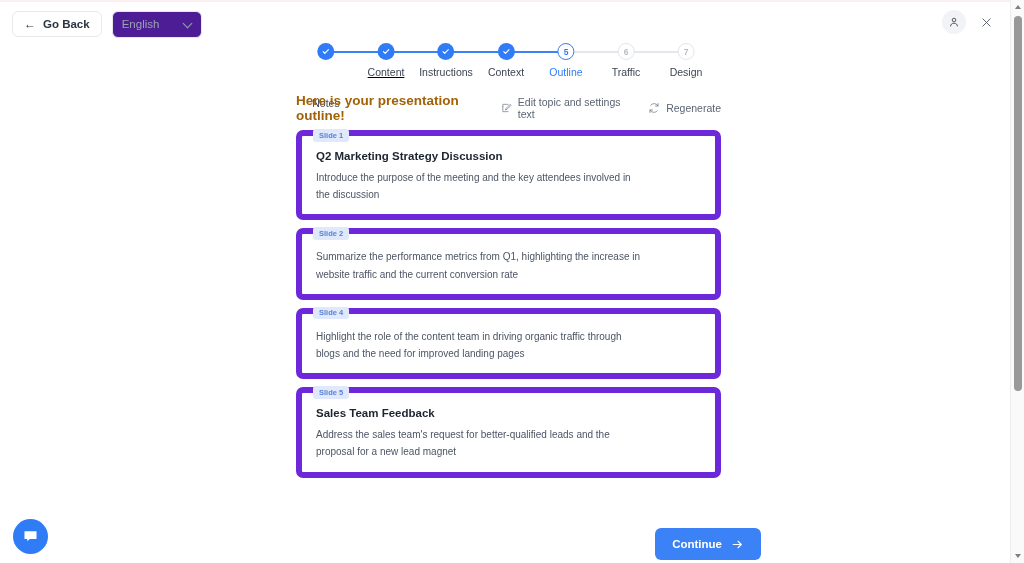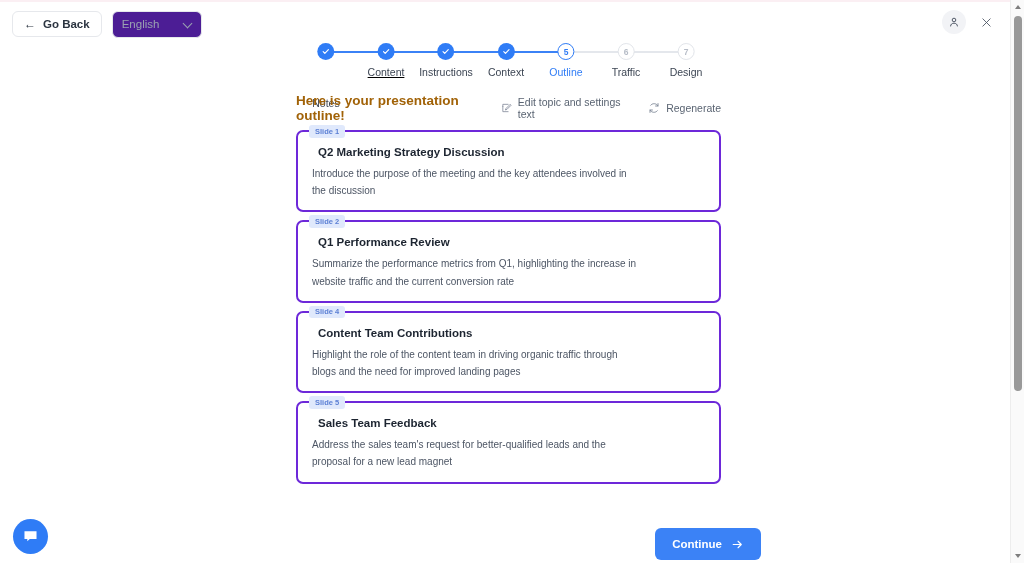--- a/index.html
+++ b/index.html
@@ -113,37 +113,36 @@
     margin-left: auto; display: flex; align-items: center; gap: 18px;
   }
   .head-action {
     display: flex; align-items: center; gap: 6px;
     font-size: 10.5px; color: #5a6472; cursor: pointer;
   }
 
   .cards { margin-top: 10px; }
   .slide-card {
     position: relative;
-    border: 2px solid #6d28d9; border-radius: 7px;
+    border: 6px solid #6d28d9; border-radius: 7px;
     background: #fff;
     margin-bottom: 8px;
     padding: 14px 14px 11px 14px;
     cursor: pointer;
   }
   .slide-badge {
     position: absolute; top: -7px; left: 11px;
     background: #e0e9fc; color: #5b7fd4;
     font-size: 7.5px; font-weight: 600;
     padding: 2.5px 6px; border-radius: 3px;
     line-height: 1;
   }
   .slide-title {
     font-size: 11.5px; font-weight: 700; color: #1c2430;
     margin-bottom: 7px;
-    margin-left: 6px;
   }
   .slide-desc {
     font-size: 10px; color: #4c5564; line-height: 1.72;
     max-width: 330px;
   }
 
   
   .continue-btn {
     position: absolute; right: 263px; bottom: 3px;
     display: flex; align-items: center; gap: 9px;
@@ -298,26 +297,24 @@
   </div>
 
   <div class="cards" id="cards">
       <div class="slide-card">
         <div class="slide-badge">Slide 1</div>
         <div class="slide-title">Q2 Marketing Strategy Discussion</div>
         <div class="slide-desc">Introduce the purpose of the meeting and the key attendees involved in the discussion</div>
       </div>
       <div class="slide-card">
         <div class="slide-badge">Slide 2</div>
-        <div class="slide-title">Q1 Performance Review</div>
         <div class="slide-desc">Summarize the performance metrics from Q1, highlighting the increase in website traffic and the current conversion rate</div>
       </div>
       <div class="slide-card">
         <div class="slide-badge">Slide 4</div>
-        <div class="slide-title">Content Team Contributions</div>
         <div class="slide-desc">Highlight the role of the content team in driving organic traffic through blogs and the need for improved landing pages</div>
       </div>
       <div class="slide-card">
         <div class="slide-badge">Slide 5</div>
         <div class="slide-title">Sales Team Feedback</div>
         <div class="slide-desc">Address the sales team's request for better-qualified leads and the proposal for a new lead magnet</div>
       </div>
     </div>
 </div>
 

